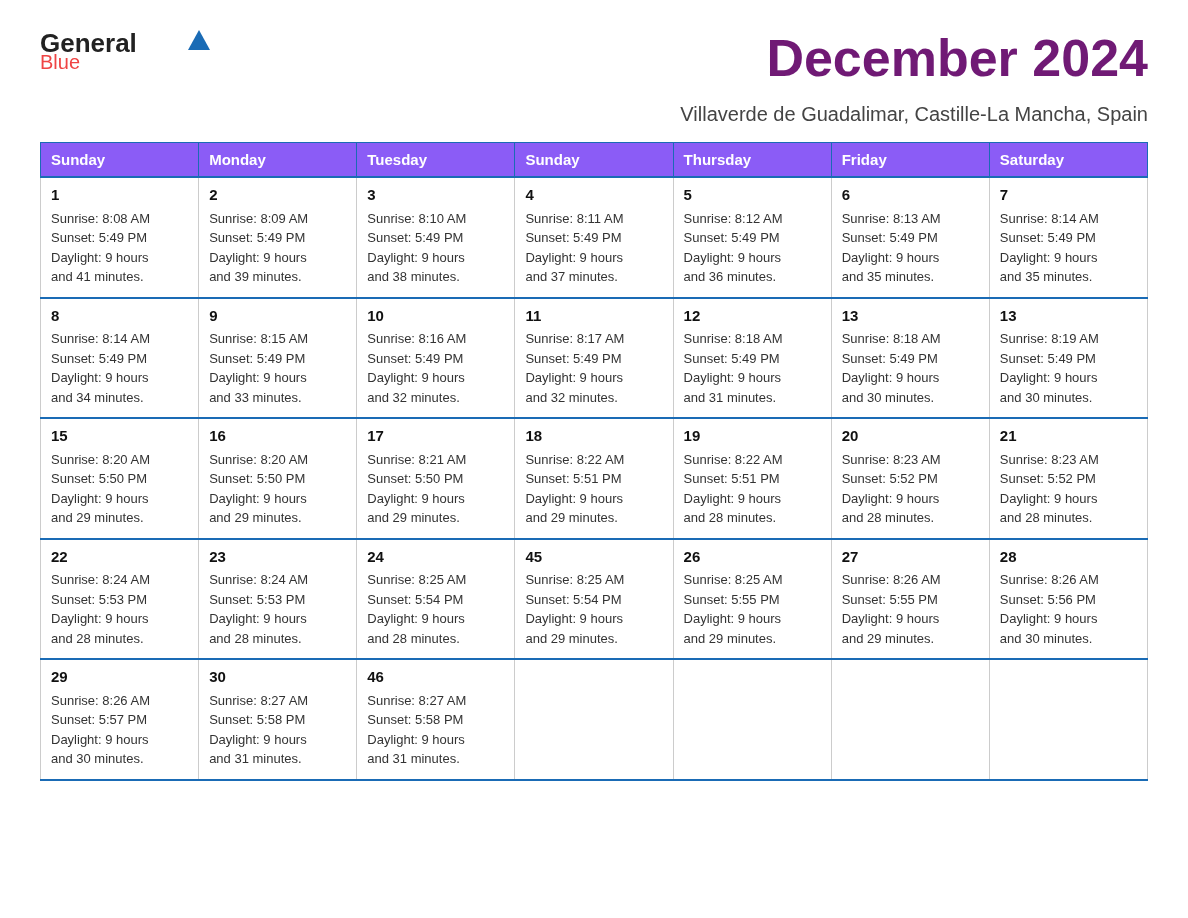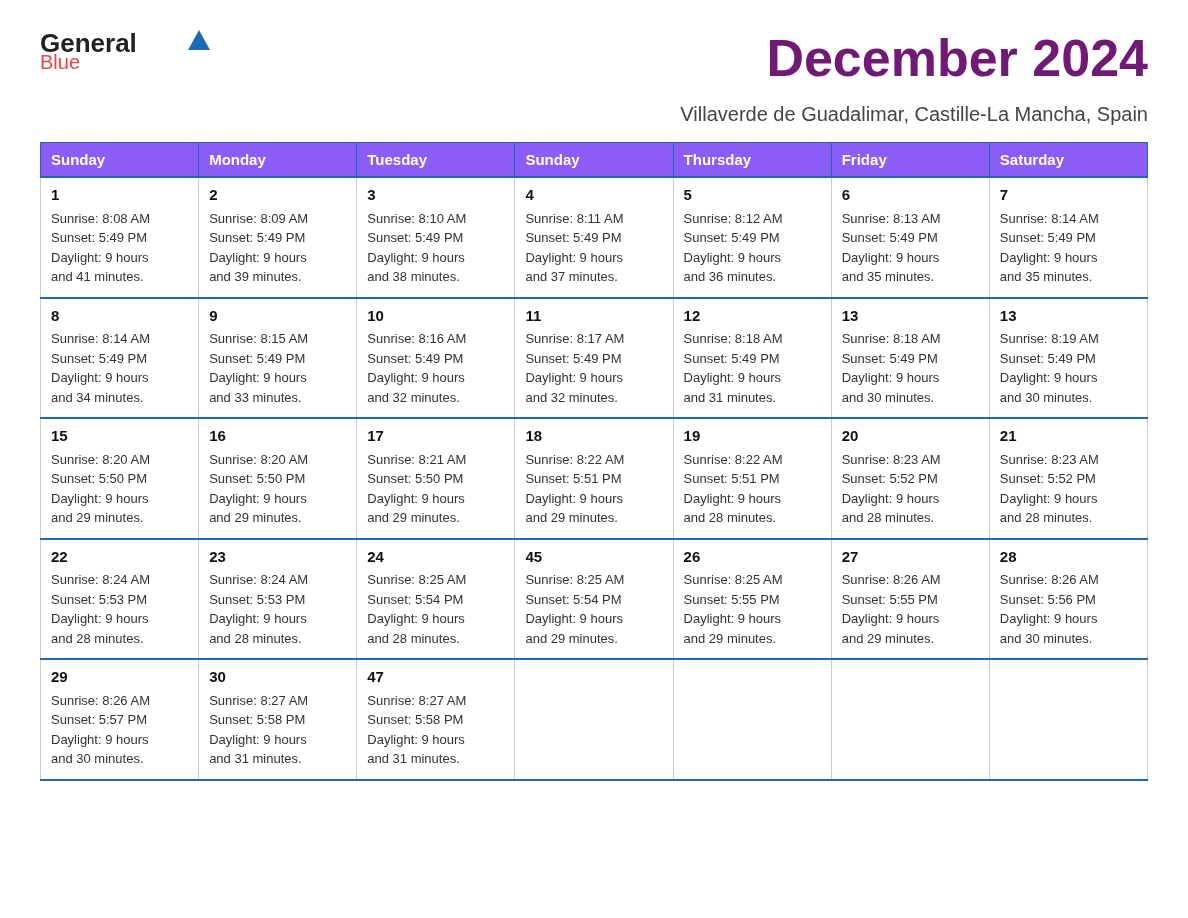--- a/index.html
+++ b/index.html
@@ -400,21 +400,21 @@
         <td>
           <span class="day-number">30</span>
           <div class="day-info">
             Sunrise: 8:27 AM<br>
             Sunset: 5:58 PM<br>
             Daylight: 9 hours<br>
             and 31 minutes.
           </div>
         </td>
         <td>
-          <span class="day-number">47</span>
+          <span class="day-number">46</span>
           <div class="day-info">
             Sunrise: 8:27 AM<br>
             Sunset: 5:58 PM<br>
             Daylight: 9 hours<br>
             and 31 minutes.
           </div>
         </td>
         <td class="empty-cell"></td>
         <td class="empty-cell"></td>
         <td class="empty-cell"></td>

